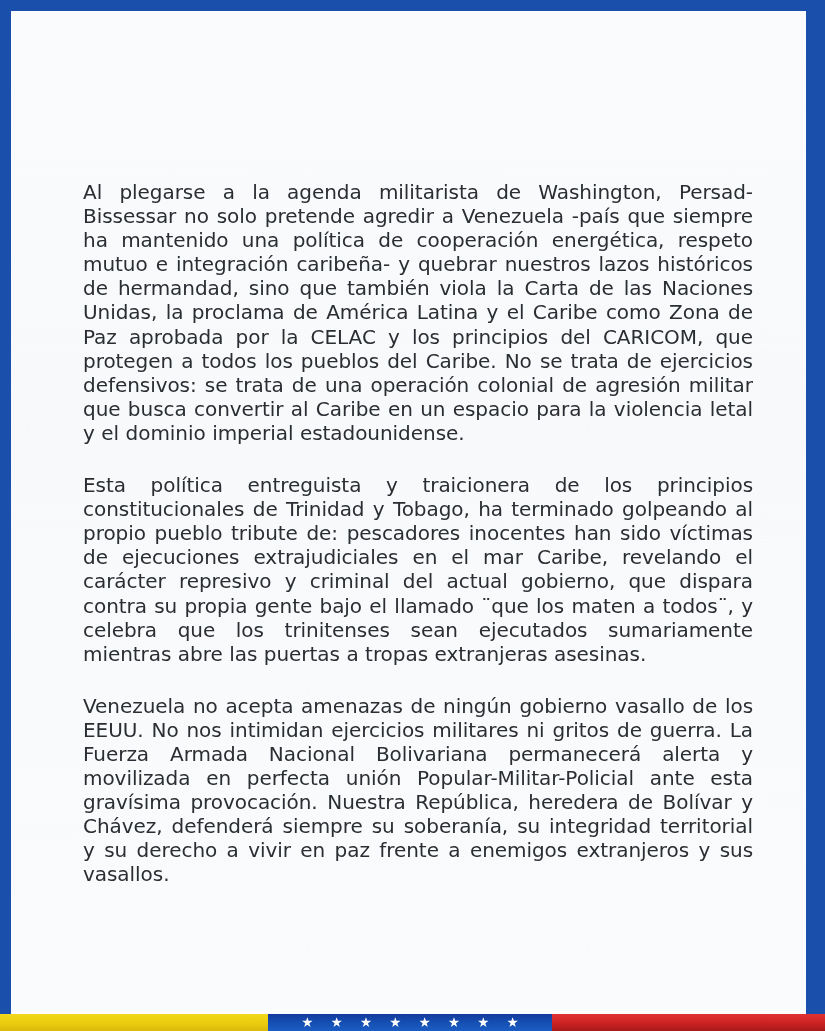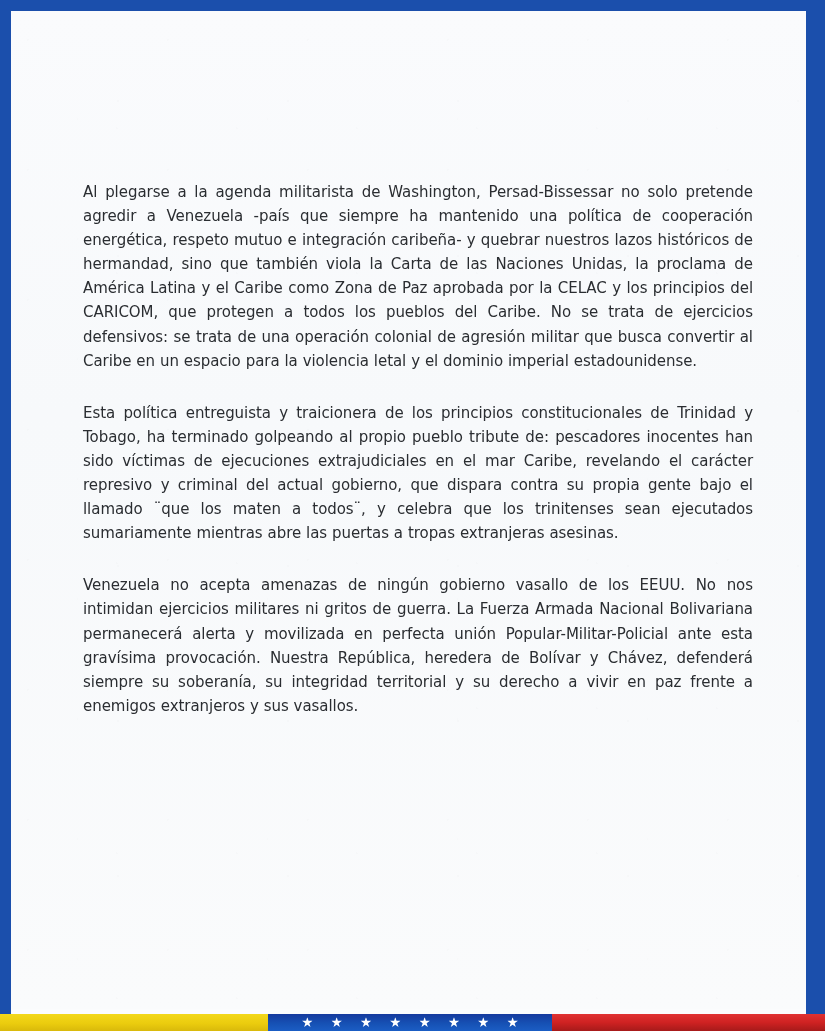--- a/index.html
+++ b/index.html
@@ -55,21 +55,21 @@
   .doc-body {
     position: absolute;
     left: 72px;
     top: 169px;
     width: 670px;
   }
 
   .doc-paragraph {
     margin: 0 0 28px 0;
     font-family: "DejaVu Sans", sans-serif;
-    font-size: 15px;
+    font-size: 20px;
     line-height: 24.1px;
     color: #2a2d31;
     text-align: justify;
     text-justify: inter-word;
     letter-spacing: -0.05px;
     word-spacing: 0.2px;
   }
   .doc-paragraph:last-child {
     margin-bottom: 0;
   }

